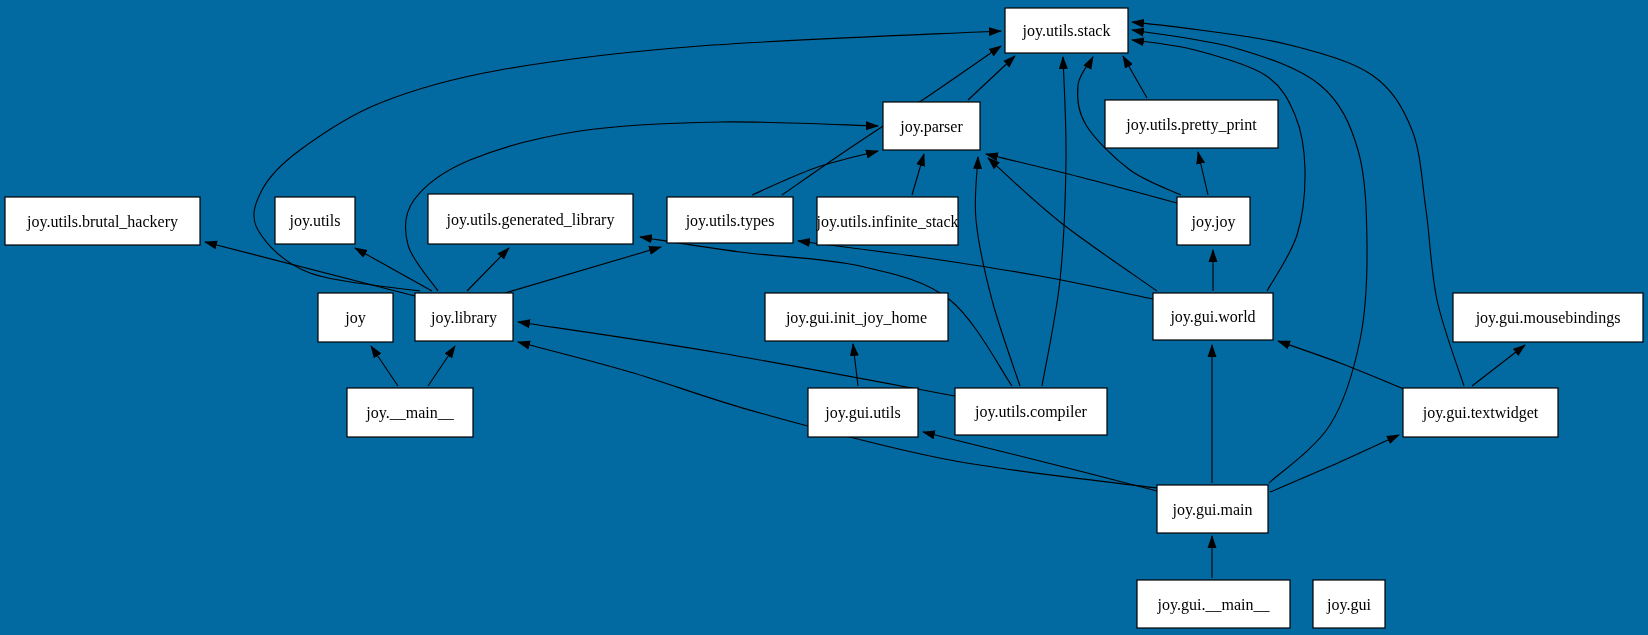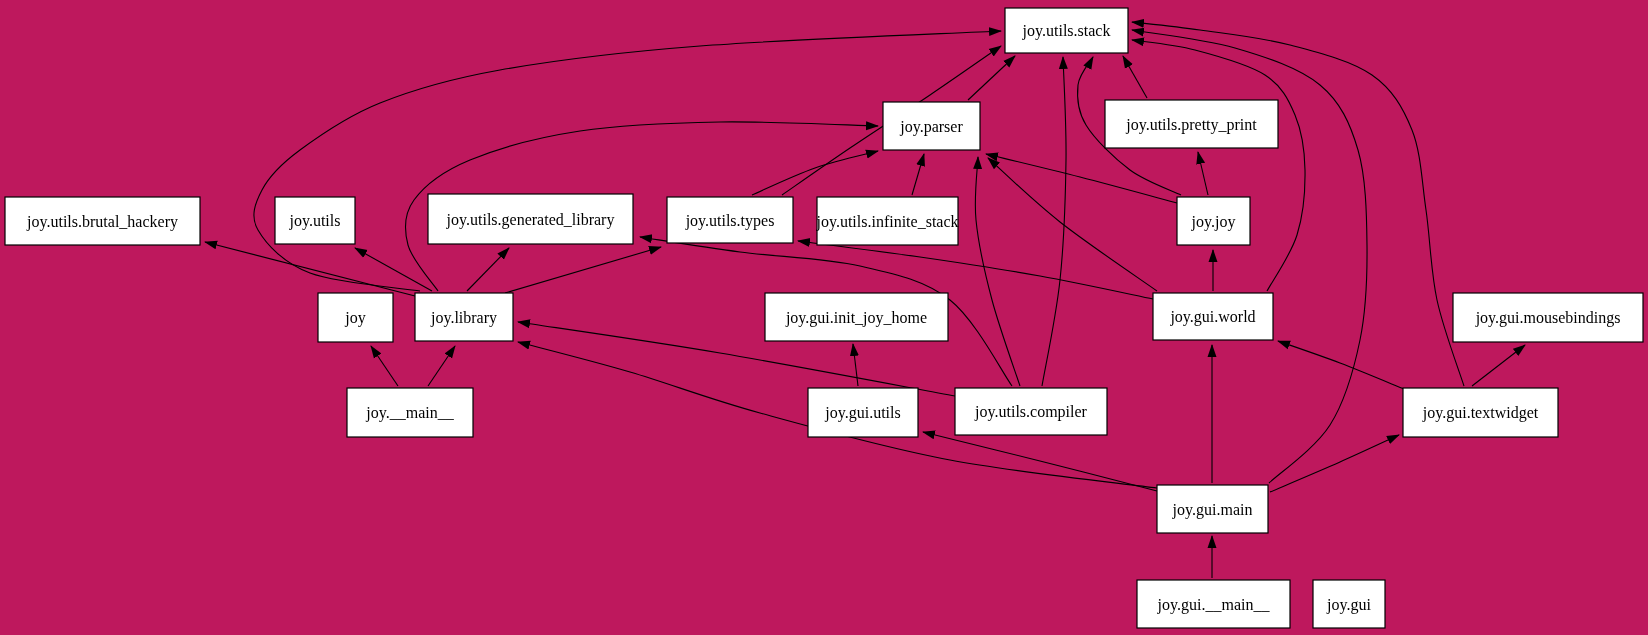--- a/index.html
+++ b/index.html
@@ -1,16 +1,16 @@
 <!DOCTYPE html>
 <html><head>
 <meta charset="utf-8">
 <style>
   html,body{margin:0;padding:0;background:#ffffff;}
-  .stage{position:relative;width:1648px;height:635px;background:#be185d;overflow:hidden;}
+  .stage{position:relative;width:1648px;height:635px;background:#0369a1;overflow:hidden;}
   svg{display:block;}
   .edge{fill:none;stroke:#000;stroke-width:1.1px;}
   .node-rect{fill:#ffffff;stroke:#000;stroke-width:1.2px;}
   .node-label{font-family:"Liberation Serif","DejaVu Serif",serif;font-size:16px;fill:#000;text-anchor:middle;}
 </style>
 </head>
 <body>
 
 <div class="stage">
   <svg id="graph-svg" width="1648" height="635" viewBox="0 0 1648 635">

